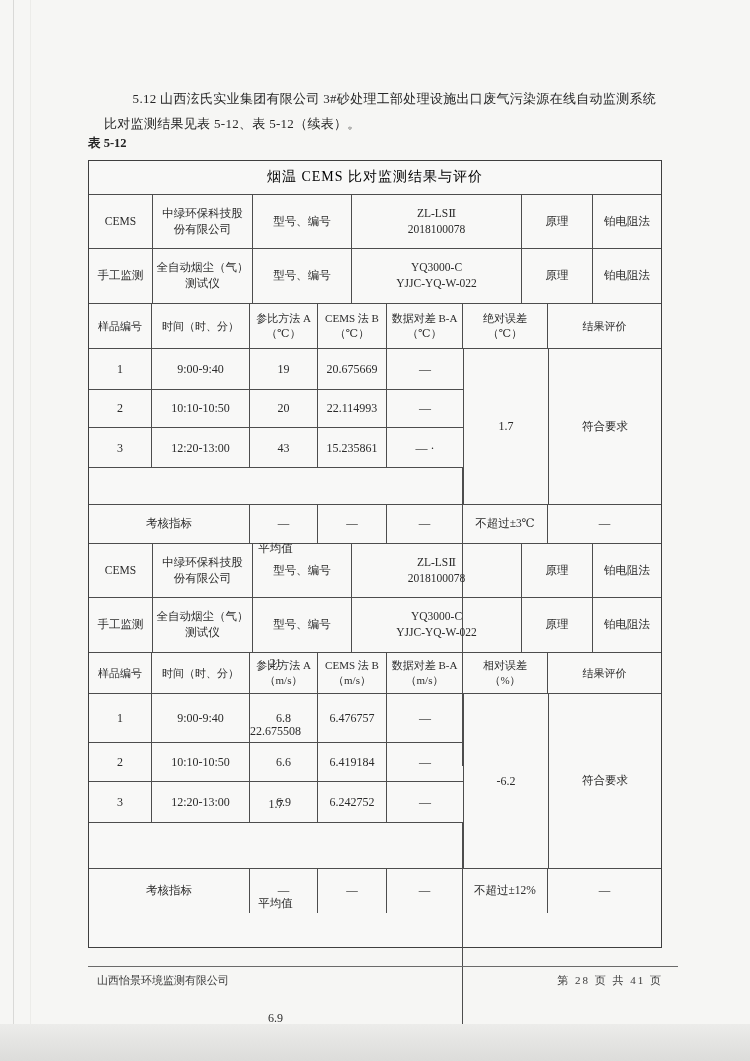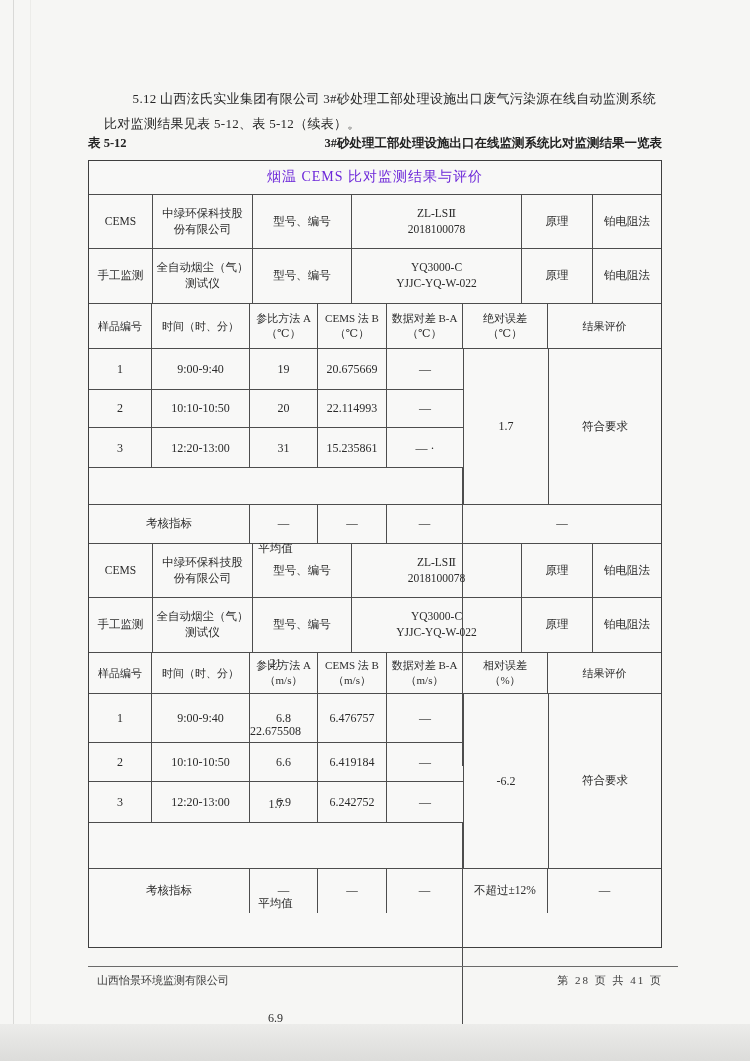--- a/index.html
+++ b/index.html
@@ -36,21 +36,21 @@
   .cell {
     display: flex; align-items: center; justify-content: center;
     text-align: center; border-right: 1px solid #4d4d4d;
     white-space: pre-line; line-height: 1.35; padding: 1px 2px;
     color: #2b2b2b;
   }
   .cl { border-right: none !important; flex: 1 1 auto; }
   .c63{flex:0 0 63px}.c64{flex:0 0 64px}.c68{flex:0 0 68px}.c69{flex:0 0 69px}
   .c71{flex:0 0 71px}.c76{flex:0 0 76px}.c85{flex:0 0 85px}.c98{flex:0 0 98px}
   .c99{flex:0 0 99px}.c100{flex:0 0 100px}.c161{flex:0 0 161px}.c170{flex:0 0 170px}
-  .sec-title { font-size: 14px; letter-spacing: 1px; color: #6d28d9; }
+  .sec-title { font-size: 14px; letter-spacing: 1px; color: #000000; }
   .head-cell { font-size: 11px; }
   .time { font-weight: normal; font-size: 12px; }
   .num { font-size: 12px; }
   .block { display: flex; }
   .left-stack { flex: 0 0 374px; border-right: 1px solid #4d4d4d; display: flex; flex-direction: column; }
   .subrow { display: flex; border-bottom: 1px solid #4d4d4d; }
   .subrow:last-child { border-bottom: none; flex-direction: column; }
   .subrow .cell:last-child { border-right: none; }
   .footer-rule { position: absolute; left: 88px; top: 966px; width: 590px; height: 1px; background: #6a6a6a; }
   .footer-company { position: absolute; left: 97px; top: 973px; font-size: 11px; color: #3a3a3a; }
@@ -59,21 +59,20 @@
 </head>
 <body>
 
 <div class="scan-edge-line"></div>
 <div class="scan-edge-line2"></div>
 
 <p class="intro">5.12 山西泫氏实业集团有限公司 3#砂处理工部处理设施出口废气污染源在线自动监测系统比对监测结果见表 5-12、表 5-12（续表）。</p>
 
 <div class="caption">
   <span>表 5-12</span>
-  <span>3#砂处理工部处理设施出口在线监测系统比对监测结果一览表</span>
 </div>
 
 <div class="tbl">
 
   <div>
     <div class="row" style="height:34px">
       <div class="cell cl sec-title">烟温 CEMS 比对监测结果与评价</div>
     </div>
 
     <div class="row" style="height:54px">
@@ -124,40 +123,41 @@
         <div class="subrow" style="height:39px">
           <div class="cell c63 num">2</div>
           <div class="cell c98 time">10:10-10:50</div>
           <div class="cell c68 num">20</div>
           <div class="cell c69 num">22.114993</div>
           <div class="cell c76 num">—</div>
         </div>
         <div class="subrow" style="height:40px">
           <div class="cell c63 num">3</div>
           <div class="cell c98 time">12:20-13:00</div>
-          <div class="cell c68 num">31</div>
+          <div class="cell c68 num">43</div>
           <div class="cell c69 num">15.235861</div>
           <div class="cell c76 num">—  ·</div>
         </div>
         <div class="subrow" style="height:36px">
           <div class="cell c161">平均值</div>
           <div class="cell c68 num">21</div>
           <div class="cell c69 num">22.675508</div>
           <div class="cell c76 num">1.7</div>
         </div>
       </div>
       <div class="cell c85 num">1.7</div>
       <div class="cell cl">符合要求</div>
     </div>
 
     <div class="row" style="height:39px">
       <div class="cell c161">考核指标</div>
       <div class="cell c68">—</div>
       <div class="cell c69">—</div>
       <div class="cell c76">—</div>
+      <div class="cell c85">不超过±3℃</div>
       <div class="cell cl">—</div>
     </div>
   </div>
 
   <div>
 
     <div class="row" style="height:54px">
       <div class="cell c64">CEMS</div>
       <div class="cell c100">中绿环保科技股
 份有限公司</div>

